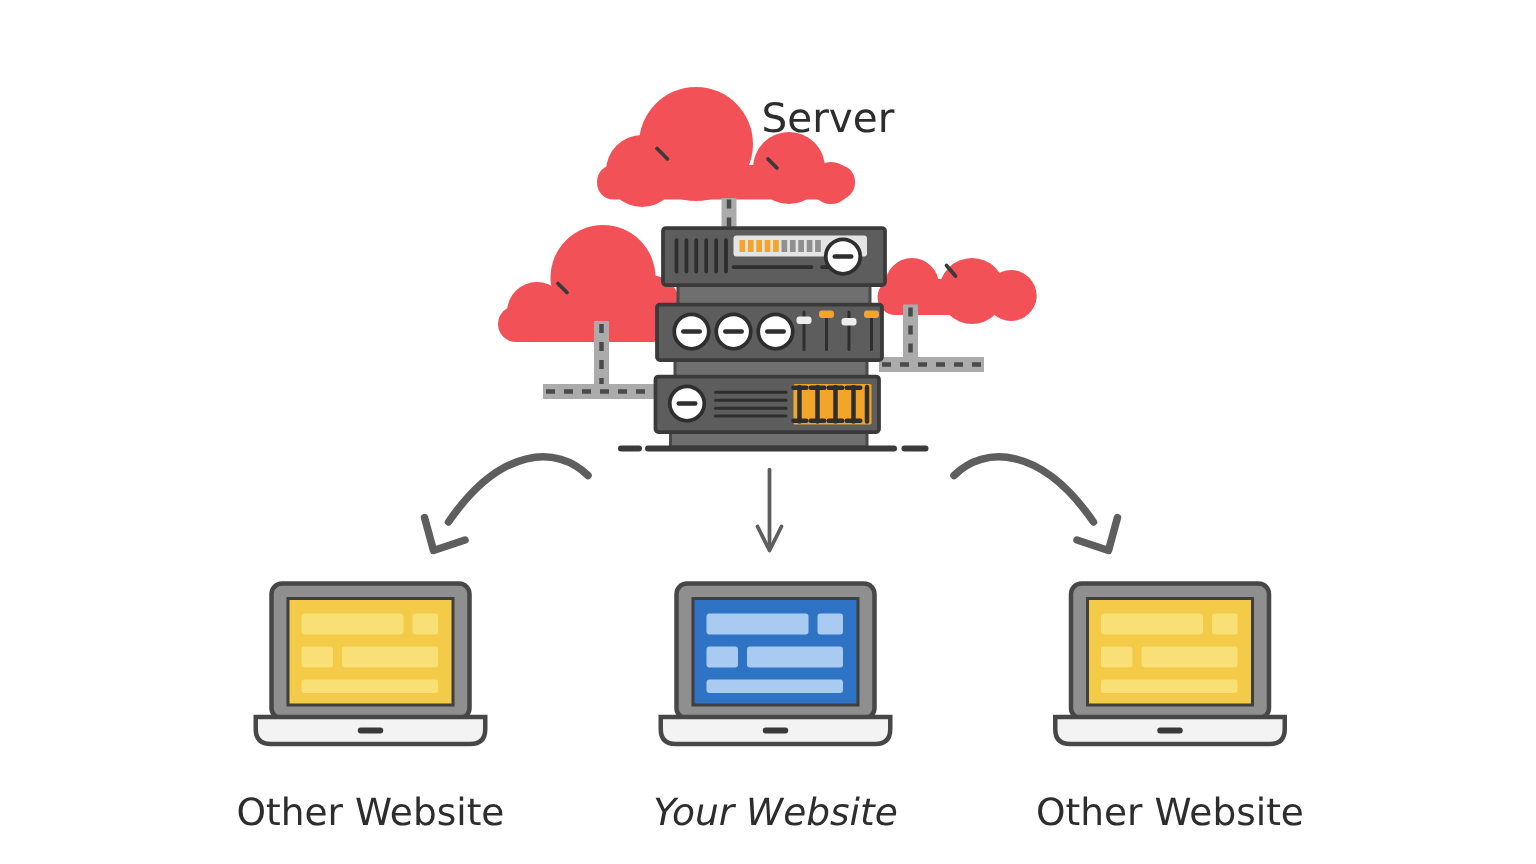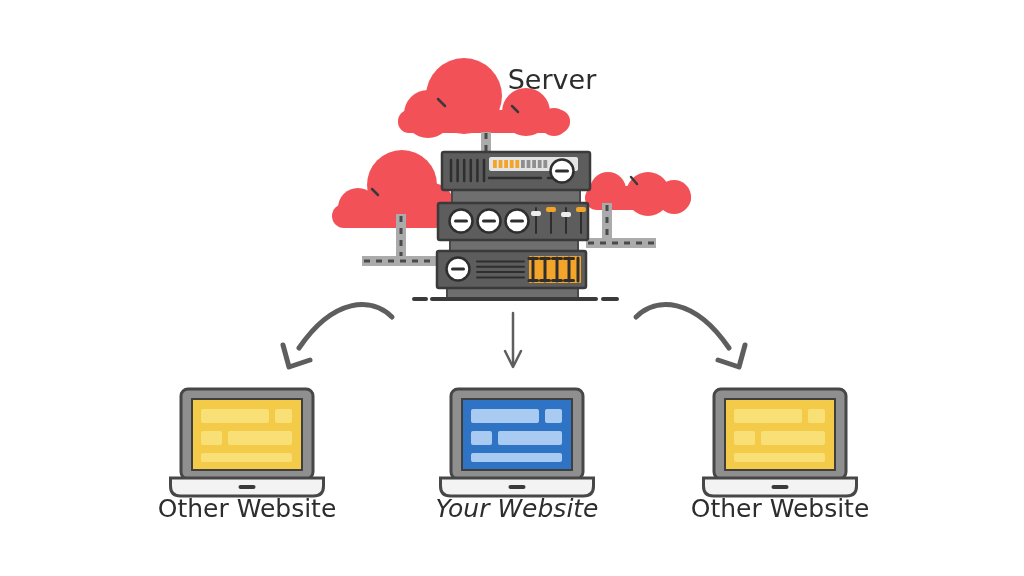--- a/index.html
+++ b/index.html
@@ -24,21 +24,21 @@
     --text:#2D2D2D;
   }
   html,body{margin:0;padding:0;background:#fff;}
   .page{
     position:relative;width:1024px;height:576px;background:#fff;overflow:hidden;
     font-family:"DejaVu Sans","Liberation Sans",sans-serif;
   }
   .page svg{position:absolute;left:0;top:0;}
   .lbl{position:absolute;color:var(--text);white-space:nowrap;transform:translateX(-50%);}
   .lbl-server{left:552px;top:64px;font-size:27px;}
-  .lbl-laptop{top:494px;font-size:25px;}
+  .lbl-laptop{top:527px;font-size:25px;}
   .lbl-left{left:247px;}
   .lbl-center{left:517px;font-style:italic;}
   .lbl-right{left:780px;}
 
   
   .cloud{fill:var(--cloud-red);}
   .cloud-tick{stroke:var(--server-border);stroke-width:2.5;stroke-linecap:round;fill:none;}
   .cable-base{stroke:var(--cable-gray);stroke-width:10;stroke-linecap:butt;fill:none;}
   .cable-dash{stroke:var(--cable-dash);stroke-width:3;stroke-dasharray:6 6;stroke-linecap:butt;fill:none;}
   .unit{fill:var(--server-gray);stroke:var(--server-border);stroke-width:2.5;}

